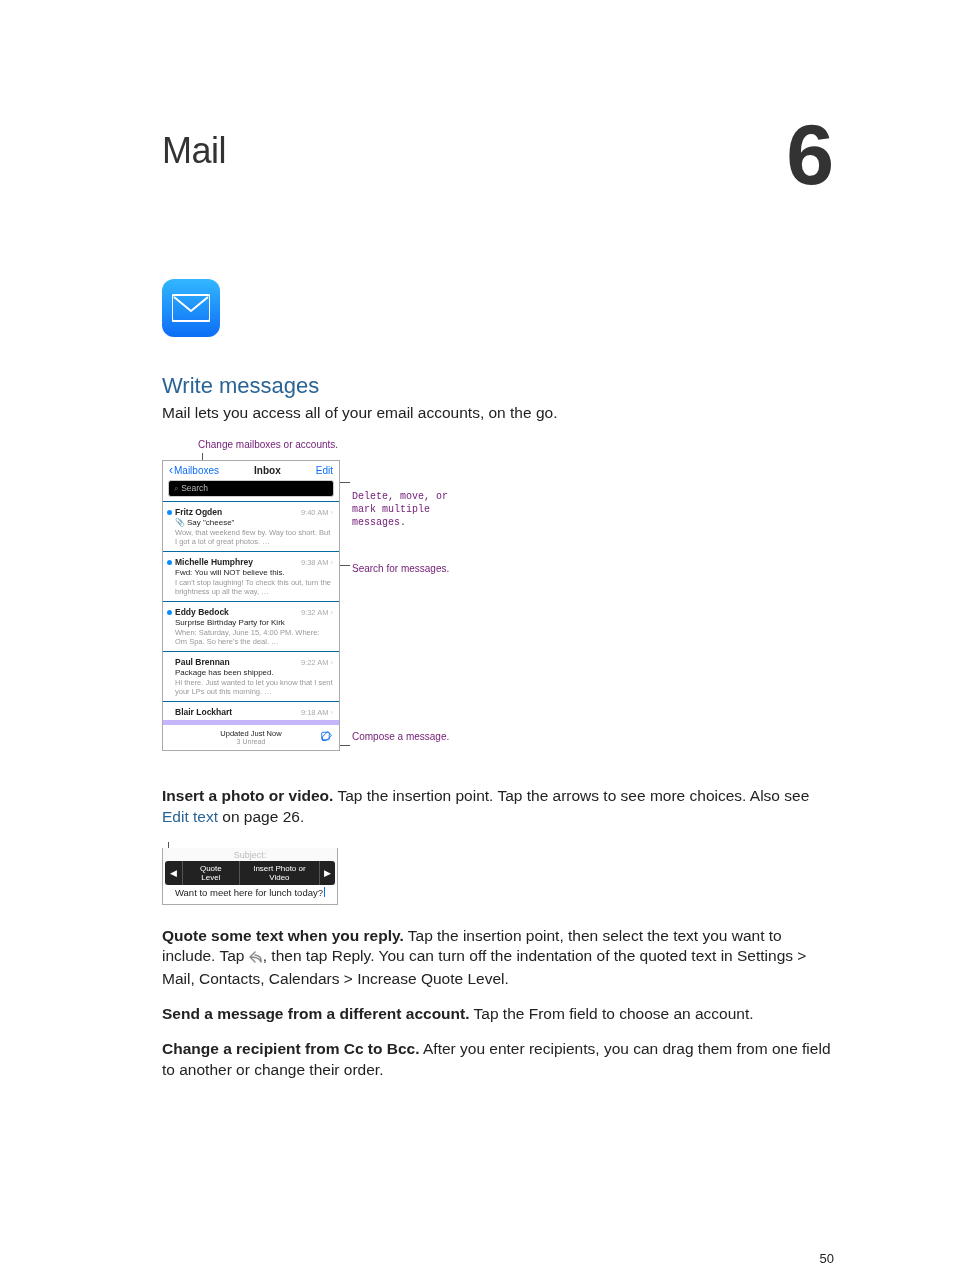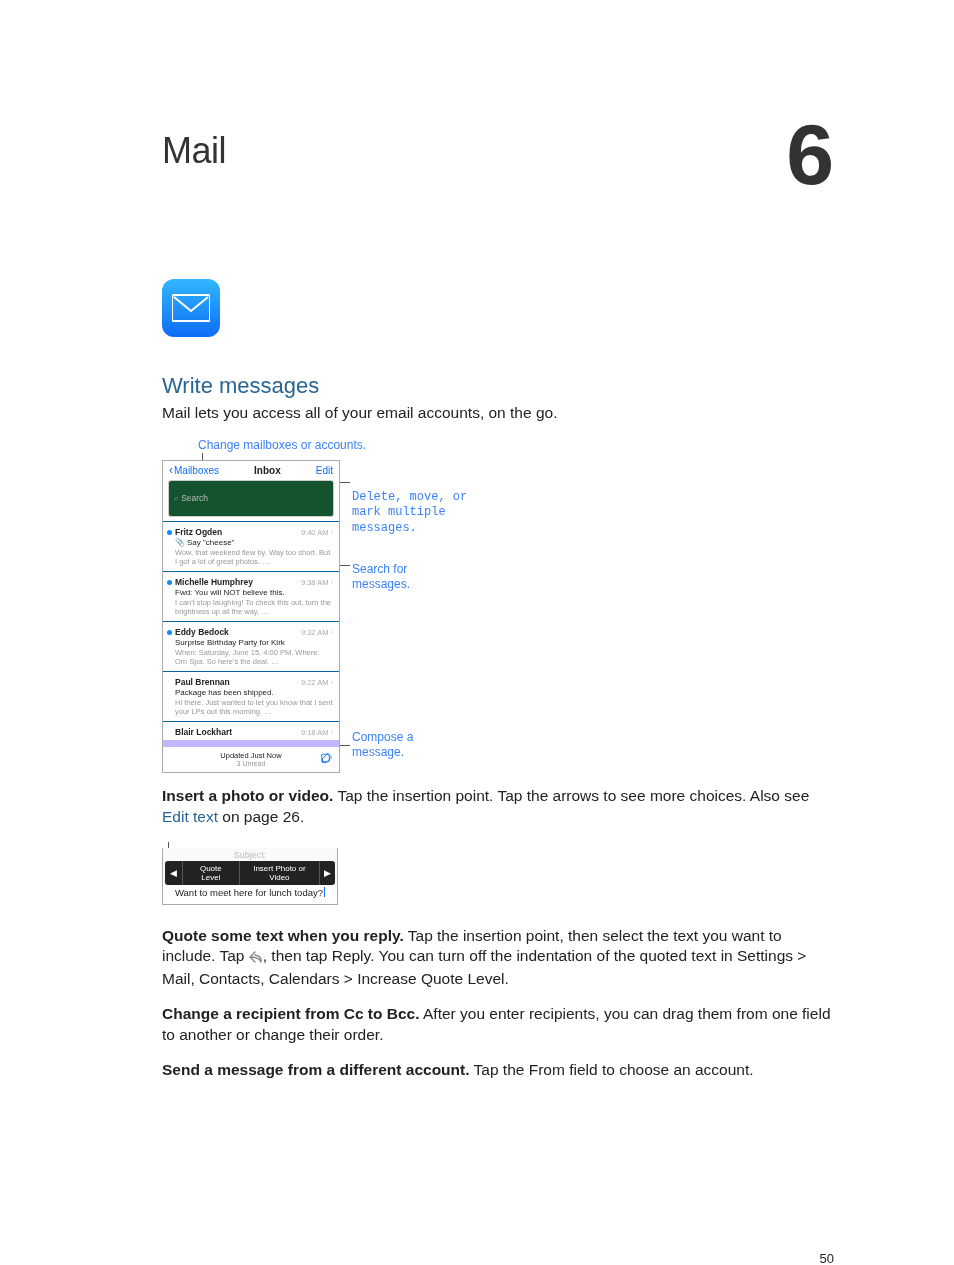--- a/index.html
+++ b/index.html
@@ -65,22 +65,22 @@
     color: #888;
   }
   .figure-wrap {
     position: relative;
     margin: 8px 0 18px 0;
     width: 500px;
   }
   .fig-callout {
     position: absolute;
     font-family: Arial, Helvetica, sans-serif;
-    font-size: 12px;
-    color: #3b82f6;
+    font-size: 10px;
+    color: #701a75;
     line-height: 1.3;
   }
   .fig-callout.top { top: 0; left: 36px; }
   .fig-callout.right1 { top: 52px; left: 190px; width: 120px; font-family: Liberation Mono, monospace; }
   .fig-callout.right2 { top: 124px; left: 190px; width: 100px; }
   .fig-callout.right3 { top: 292px; left: 190px; width: 100px; }
 
   .phone {
     position: absolute;
     top: 22px;
@@ -97,22 +97,22 @@
     padding: 4px 6px;
     font-size: 9.5px;
   }
   .phone-back { color: #0d6df6; font-size: 10px; display: flex; align-items: center; gap: 1px;}
   .phone-title { font-weight: 700; font-size: 10px; color: #222; }
   .phone-edit { color: #0d6df6; font-size: 10px; }
   .phone-search {
     margin: 0 5px 4px 5px;
     border: 1px solid #ccc;
     border-radius: 3px;
-    background: #14532d;
-    padding: 12px 5px;
+    background: #000000;
+    padding: 2px 5px;
     font-size: 8.5px;
     color: #bbb;
   }
   .msg {
     border-top: 1px solid #0369a1;
     padding: 5px 6px 5px 12px;
     font-size: 8px;
     color: #222;
     position: relative;
   }
@@ -131,21 +131,21 @@
     justify-content: space-between;
     align-items: baseline;
   }
   .msg-sender { font-weight: 700; font-size: 8.5px; }
   .msg-time { color: #aaa; font-size: 7.5px; }
   .msg-time::after { content: " ›"; color: #ccc; }
   .msg-subj { font-size: 8px; color: #222; margin-top: 1px;}
   .msg-prev { font-size: 7.5px; color: #999; line-height: 1.2; margin-top: 1px;}
   .attach-icon { color: #bbb; font-size: 8px; margin-right: 2px; }
   .phone-footer {
-    border-top: 7px solid #c4b5fd;
+    border-top: 5px solid #c4b5fd;
     padding: 4px 6px;
     display: flex;
     justify-content: center;
     position: relative;
   }
   .footer-text { text-align: center; font-size: 7px; color: #999; line-height: 1.2;}
   .footer-text .ft1 { color: #222; font-size: 7.5px; display:block;}
   .footer-compose {
     position: absolute;
     right: 6px;
@@ -338,21 +338,21 @@
     </div>
   </div>
 
   <p class="body-text">
     <span class="bold">Quote some text when you reply.</span><span> Tap the insertion point, then select the text you want to include. Tap </span><span class="reply-icon"><svg width="14" height="12" viewBox="0 0 14 12">
           <path d="M6 1 L1 6 L6 11 M1 6 Q10 6 12 11 Q13 5 6 4" fill="none" stroke="#888" stroke-width="1.4" stroke-linejoin="round" stroke-linecap="round"></path>
         </svg></span><span>, then tap Reply. You can turn off the indentation of the quoted text in Settings &gt; Mail, Contacts, Calendars &gt; Increase Quote Level.</span>
   </p>
 
   <p class="body-text">
+    <span class="bold">Send a message from a different account.</span><span> Tap the From field to choose an account.</span>
+  </p>
+
+  <p class="body-text">
     <span class="bold">Change a recipient from Cc to Bcc.</span><span> After you enter recipients, you can drag them from one field to another or change their order.</span>
   </p>
 
-  <p class="body-text">
-    <span class="bold">Send a message from a different account.</span><span> Tap the From field to choose an account.</span>
-  </p>
-
   <div class="page-number">50</div>
 </div>
 
 </body></html>

